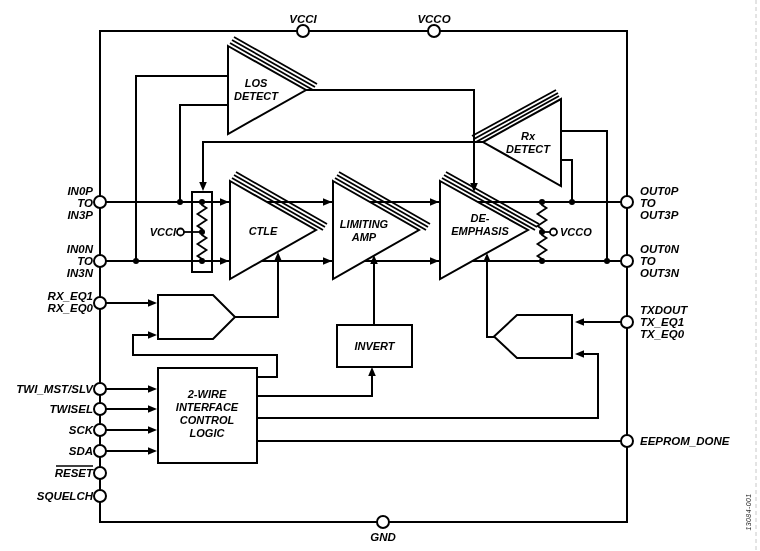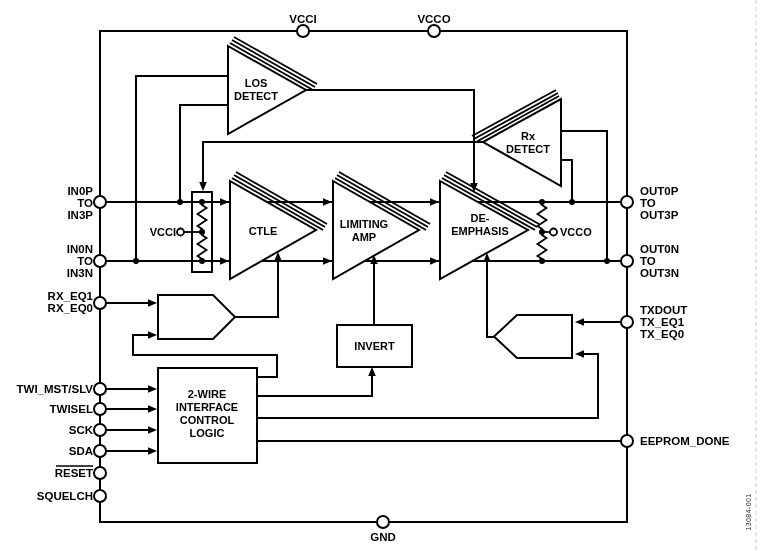--- a/index.html
+++ b/index.html
@@ -1,16 +1,16 @@
 <!DOCTYPE html>
 <html><head>
 <meta charset="utf-8">
 <style>
   html,body{margin:0;padding:0;background:#ffffff;}
-  #stage{position:relative;width:760px;height:551px;background:#8b5cf6;overflow:hidden;}
+  #stage{position:relative;width:760px;height:551px;background:#8b5cf6;overflow:hidden;font-style:italic;}
   svg{display:block;}
   text{font-family:"Liberation Sans","DejaVu Sans",sans-serif;font-weight:bold;fill:#000;}
   .pinlbl{font-size:11.5px;}
   .blklbl{font-size:11px;}
   .taplbl{font-size:11px;}
   .figcode{font-size:7px;font-weight:normal;fill:#222;letter-spacing:.4px;}
   .wire{stroke:#000;stroke-width:2;fill:none;}
   .thin{stroke:#000;stroke-width:1.8;fill:none;}
   .blk{fill:#fff;stroke:#000;stroke-width:2;}
   .openbox{fill:none;stroke:#000;stroke-width:2;}

